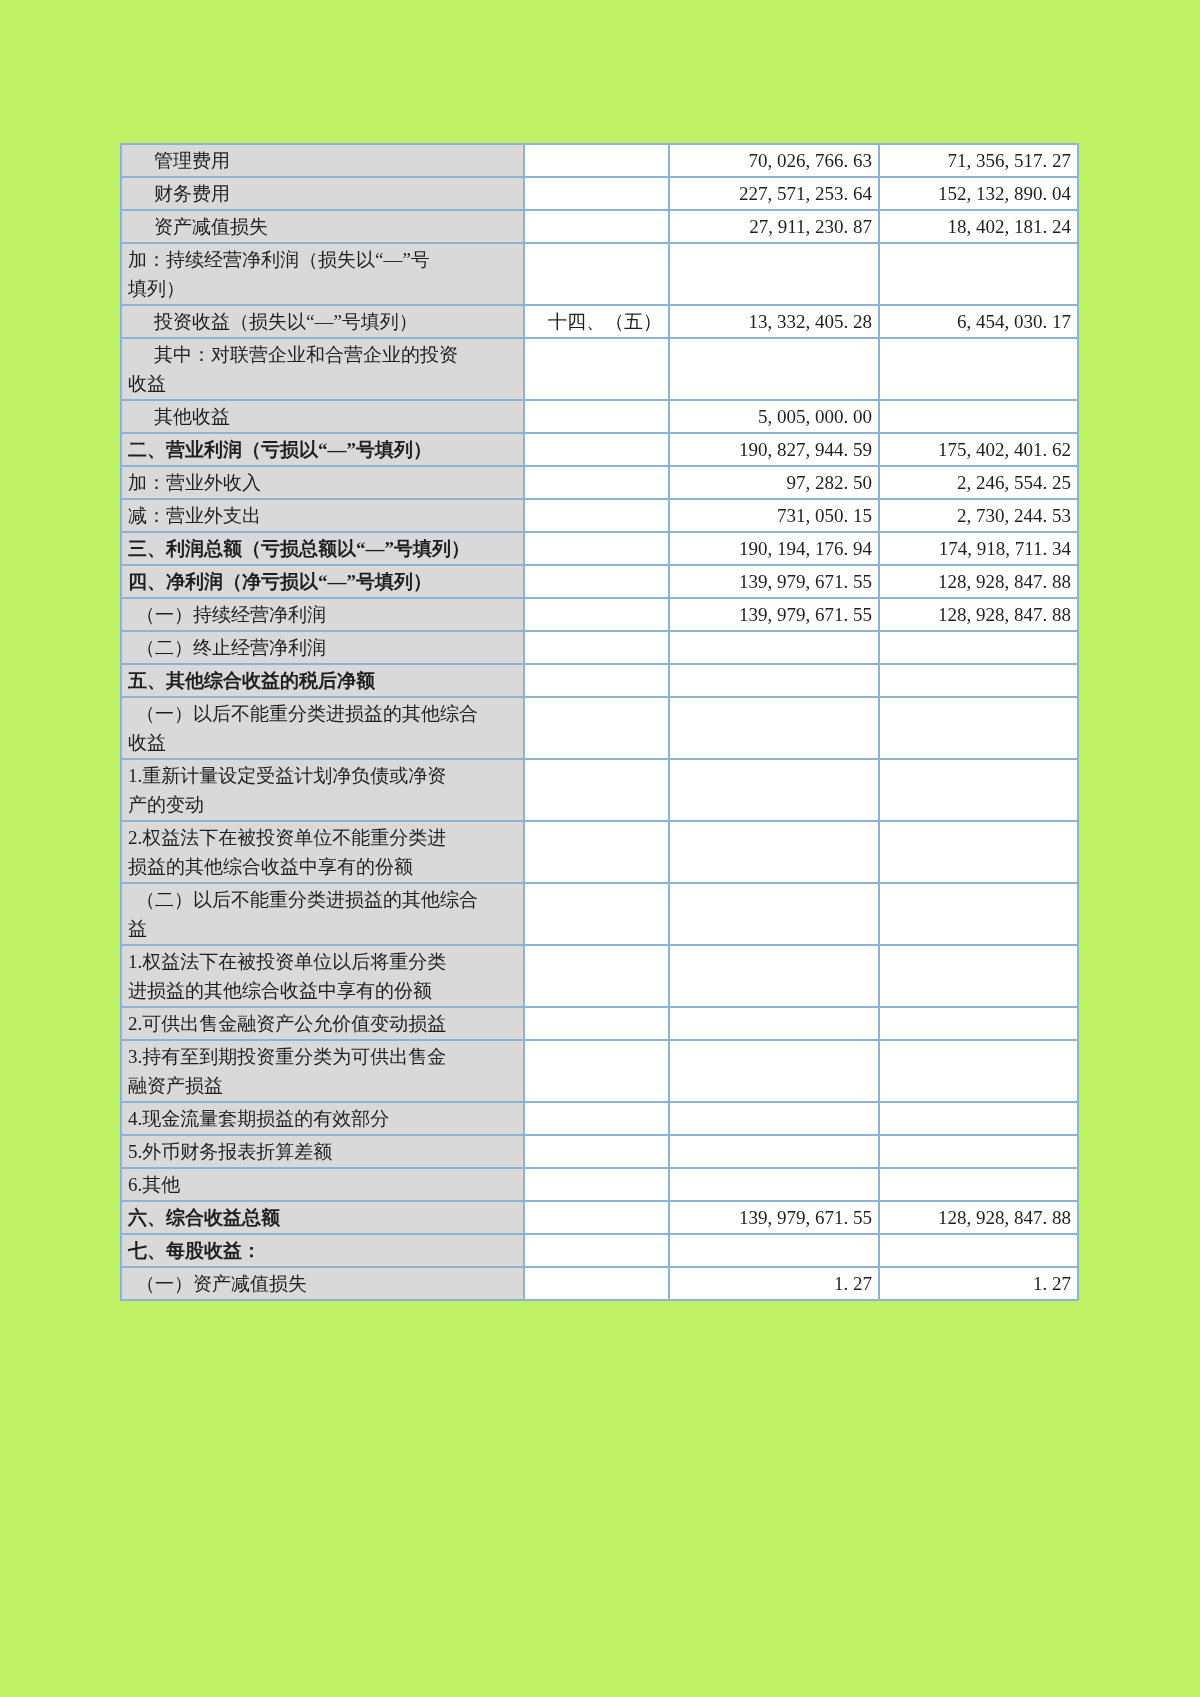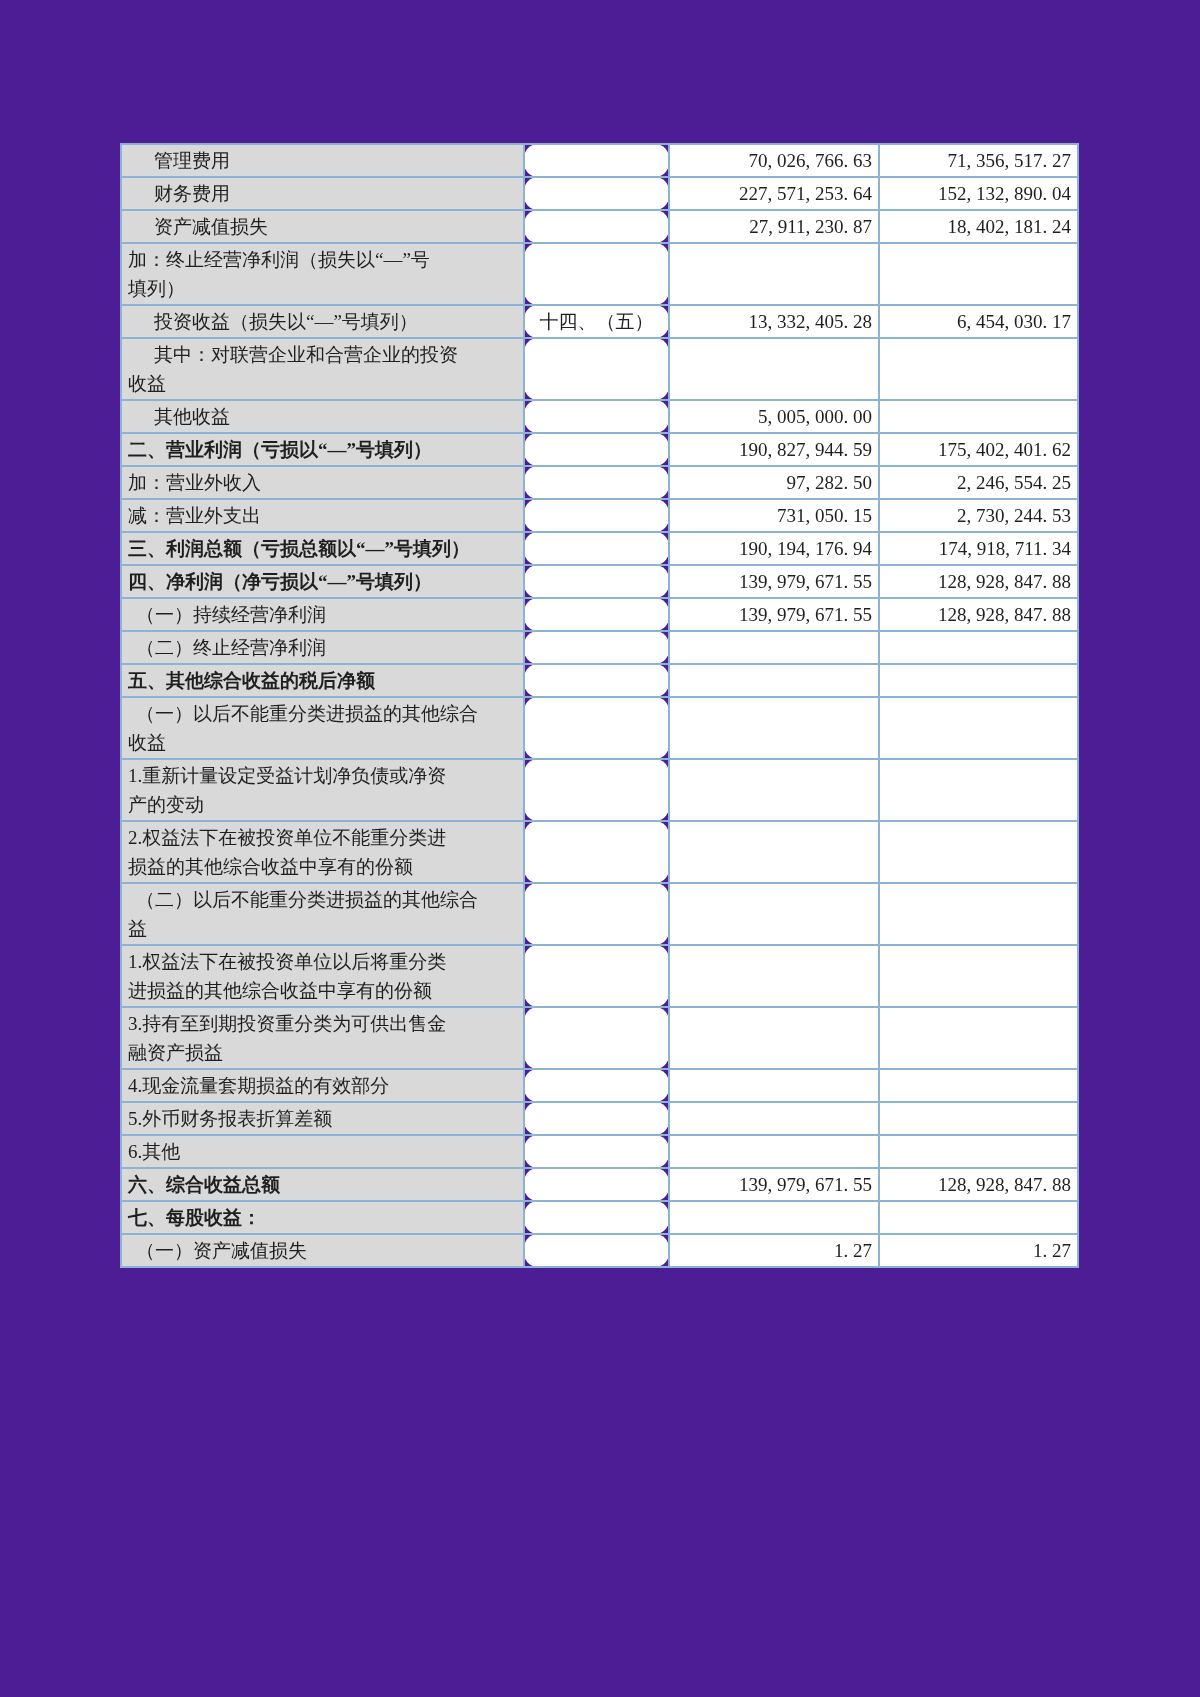--- a/index.html
+++ b/index.html
@@ -4,21 +4,21 @@
 <style>
   html, body {
     margin: 0;
     padding: 0;
     background: #ffffff;
   }
   .page {
     position: relative;
     width: 1200px;
     height: 1697px;
-    background: #4c1d95;
+    background: #bef264;
     font-family: "Liberation Serif", "DejaVu Serif", serif;
     color: #1f1f1f;
     overflow: hidden;
   }
   table.fin {
     position: absolute;
     left: 120px;
     top: 143px;
     width: 957px;
     border-collapse: collapse;
@@ -32,22 +32,21 @@
     vertical-align: middle;
     overflow: hidden;
   }
   td.c-label {
     background: #d9d9d9;
     white-space: pre-line;
     text-align: left;
   }
   td.c-note {
     background: #ffffff;
-    text-align: center;
-    border-radius: 14px;
+    text-align: right;
   }
   td.c-num {
     background: #ffffff;
     text-align: right;
     padding-right: 12px;
     white-space: nowrap;
   }
   td.bold { font-weight: bold; }
   td.ind-one  { text-indent: 26px; }
   td.ind-half { text-indent: 8px; }
@@ -77,21 +76,21 @@
           <td class="c-num">227, 571, 253. 64</td>
           <td class="c-num">152, 132, 890. 04</td>
         </tr>
         <tr>
           <td class="c-label ind-one">资产减值损失</td>
           <td class="c-note"></td>
           <td class="c-num">27, 911, 230. 87</td>
           <td class="c-num">18, 402, 181. 24</td>
         </tr>
         <tr>
-          <td class="c-label ind-none">加：终止经营净利润（损失以“—”号
+          <td class="c-label ind-none">加：持续经营净利润（损失以“—”号
 填列）</td>
           <td class="c-note"></td>
           <td class="c-num"></td>
           <td class="c-num"></td>
         </tr>
         <tr>
           <td class="c-label ind-one">投资收益（损失以“—”号填列）</td>
           <td class="c-note">十四、（五）</td>
           <td class="c-num">13, 332, 405. 28</td>
           <td class="c-num">6, 454, 030. 17</td>
@@ -181,20 +180,26 @@
         <tr>
           <td class="c-label ind-half">（二）以后不能重分类进损益的其他综合
 益</td>
           <td class="c-note"></td>
           <td class="c-num"></td>
           <td class="c-num"></td>
         </tr>
         <tr>
           <td class="c-label ind-none">1.权益法下在被投资单位以后将重分类
 进损益的其他综合收益中享有的份额</td>
+          <td class="c-note"></td>
+          <td class="c-num"></td>
+          <td class="c-num"></td>
+        </tr>
+        <tr>
+          <td class="c-label ind-none">2.可供出售金融资产公允价值变动损益</td>
           <td class="c-note"></td>
           <td class="c-num"></td>
           <td class="c-num"></td>
         </tr>
         <tr>
           <td class="c-label ind-none">3.持有至到期投资重分类为可供出售金
 融资产损益</td>
           <td class="c-note"></td>
           <td class="c-num"></td>
           <td class="c-num"></td>

